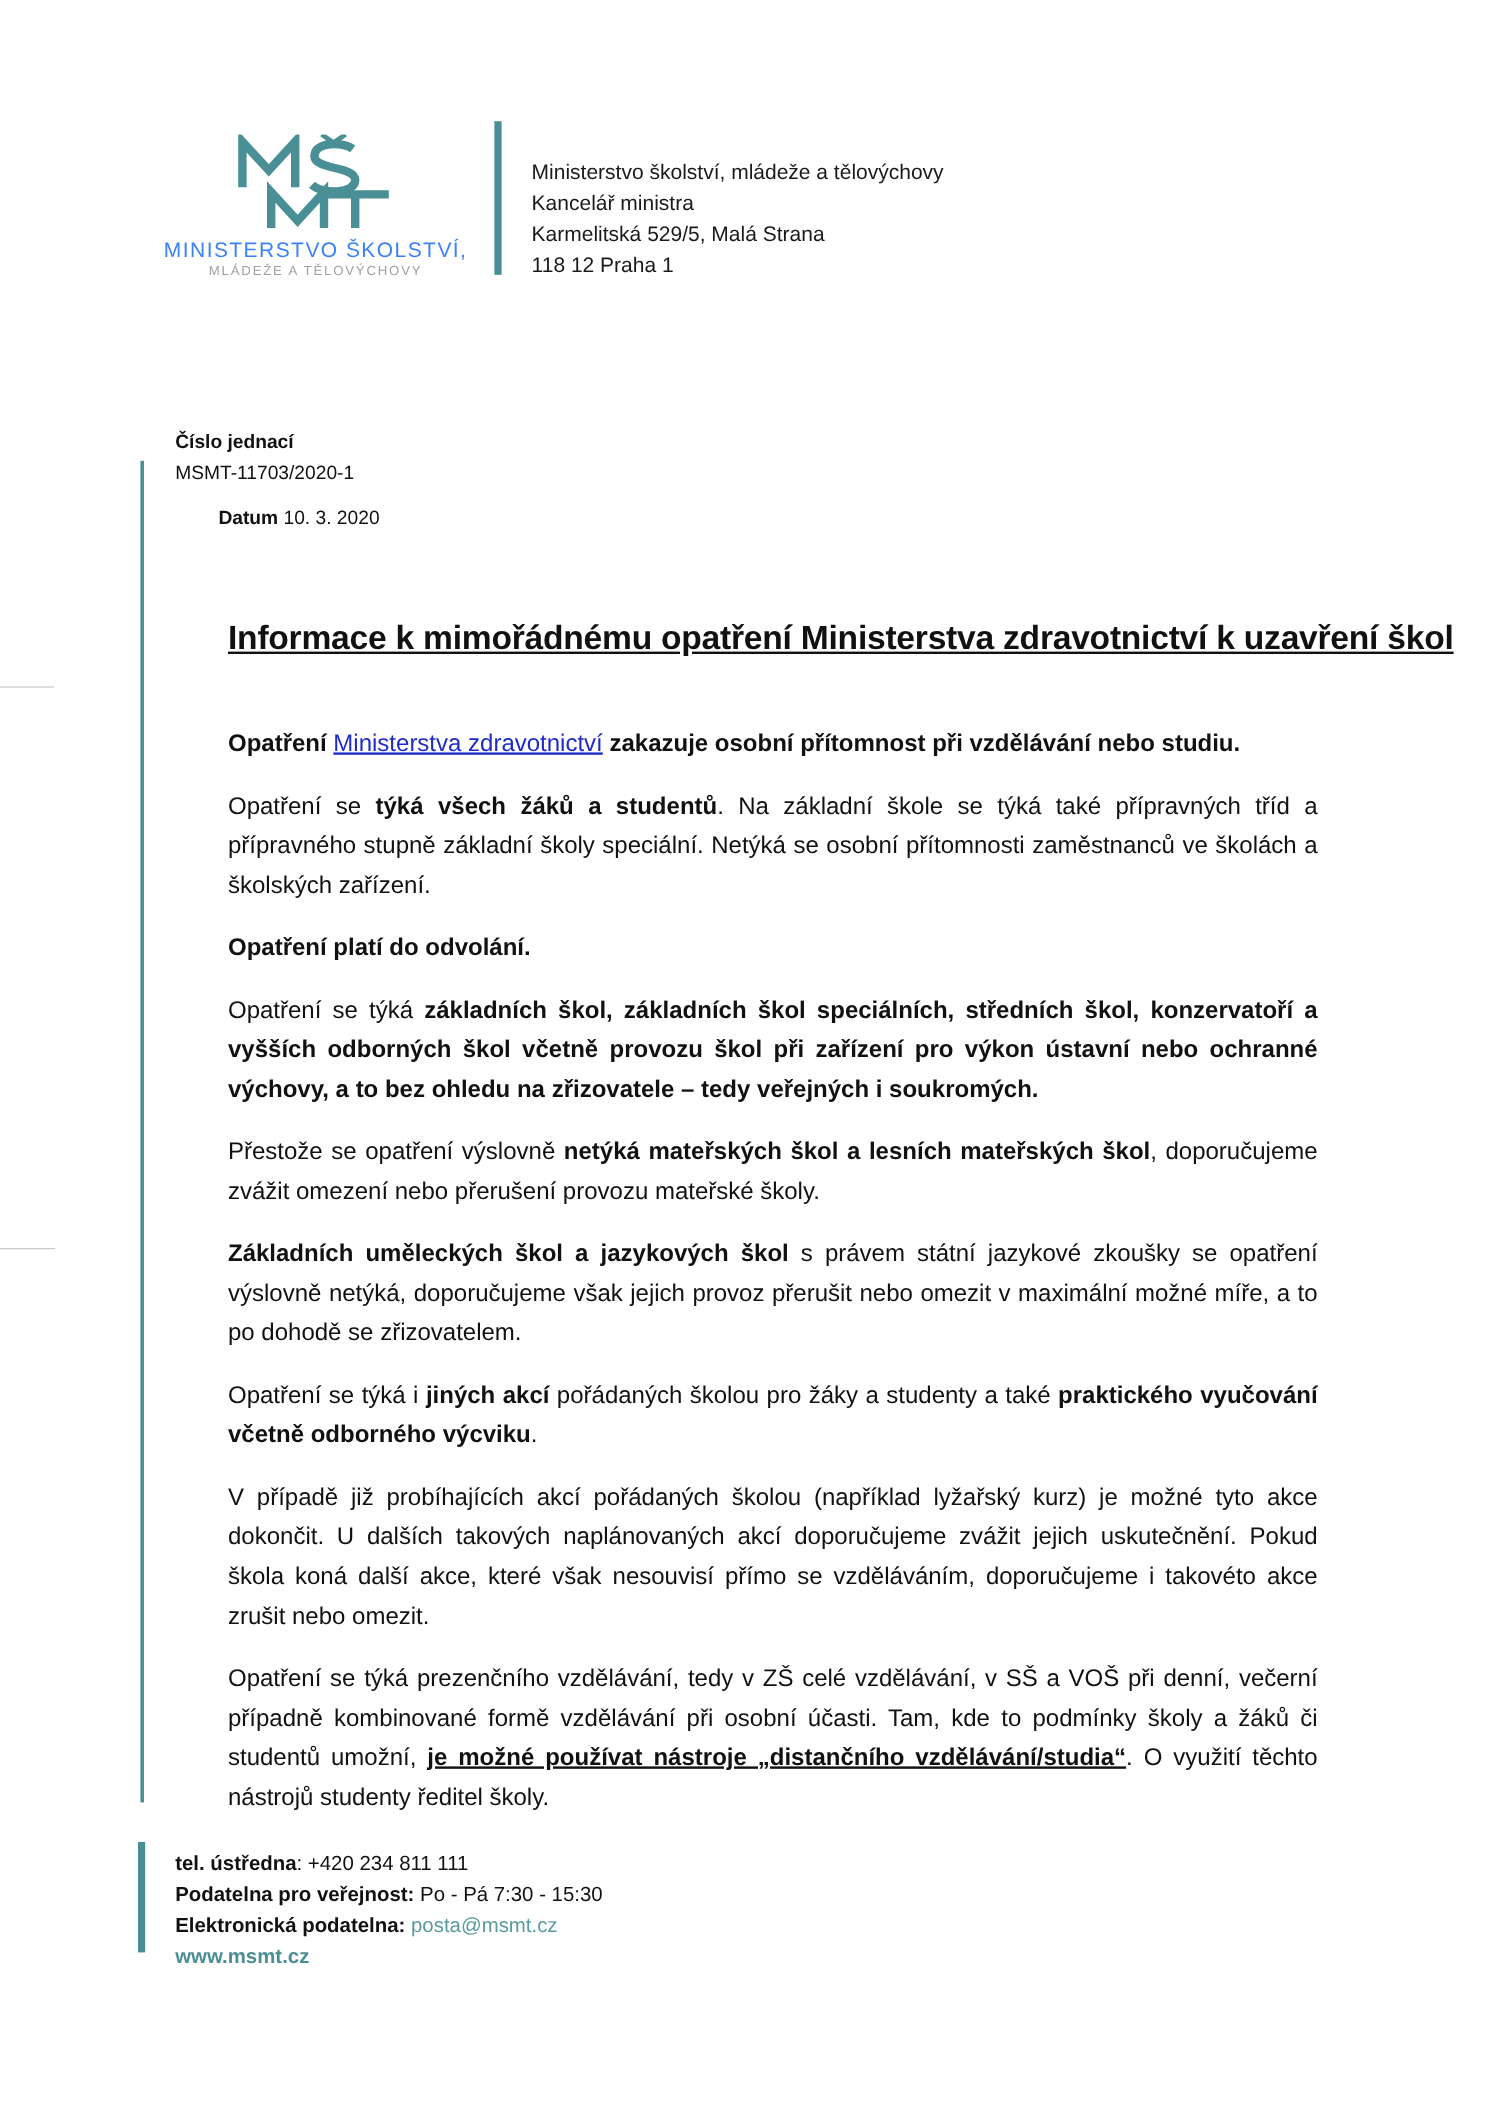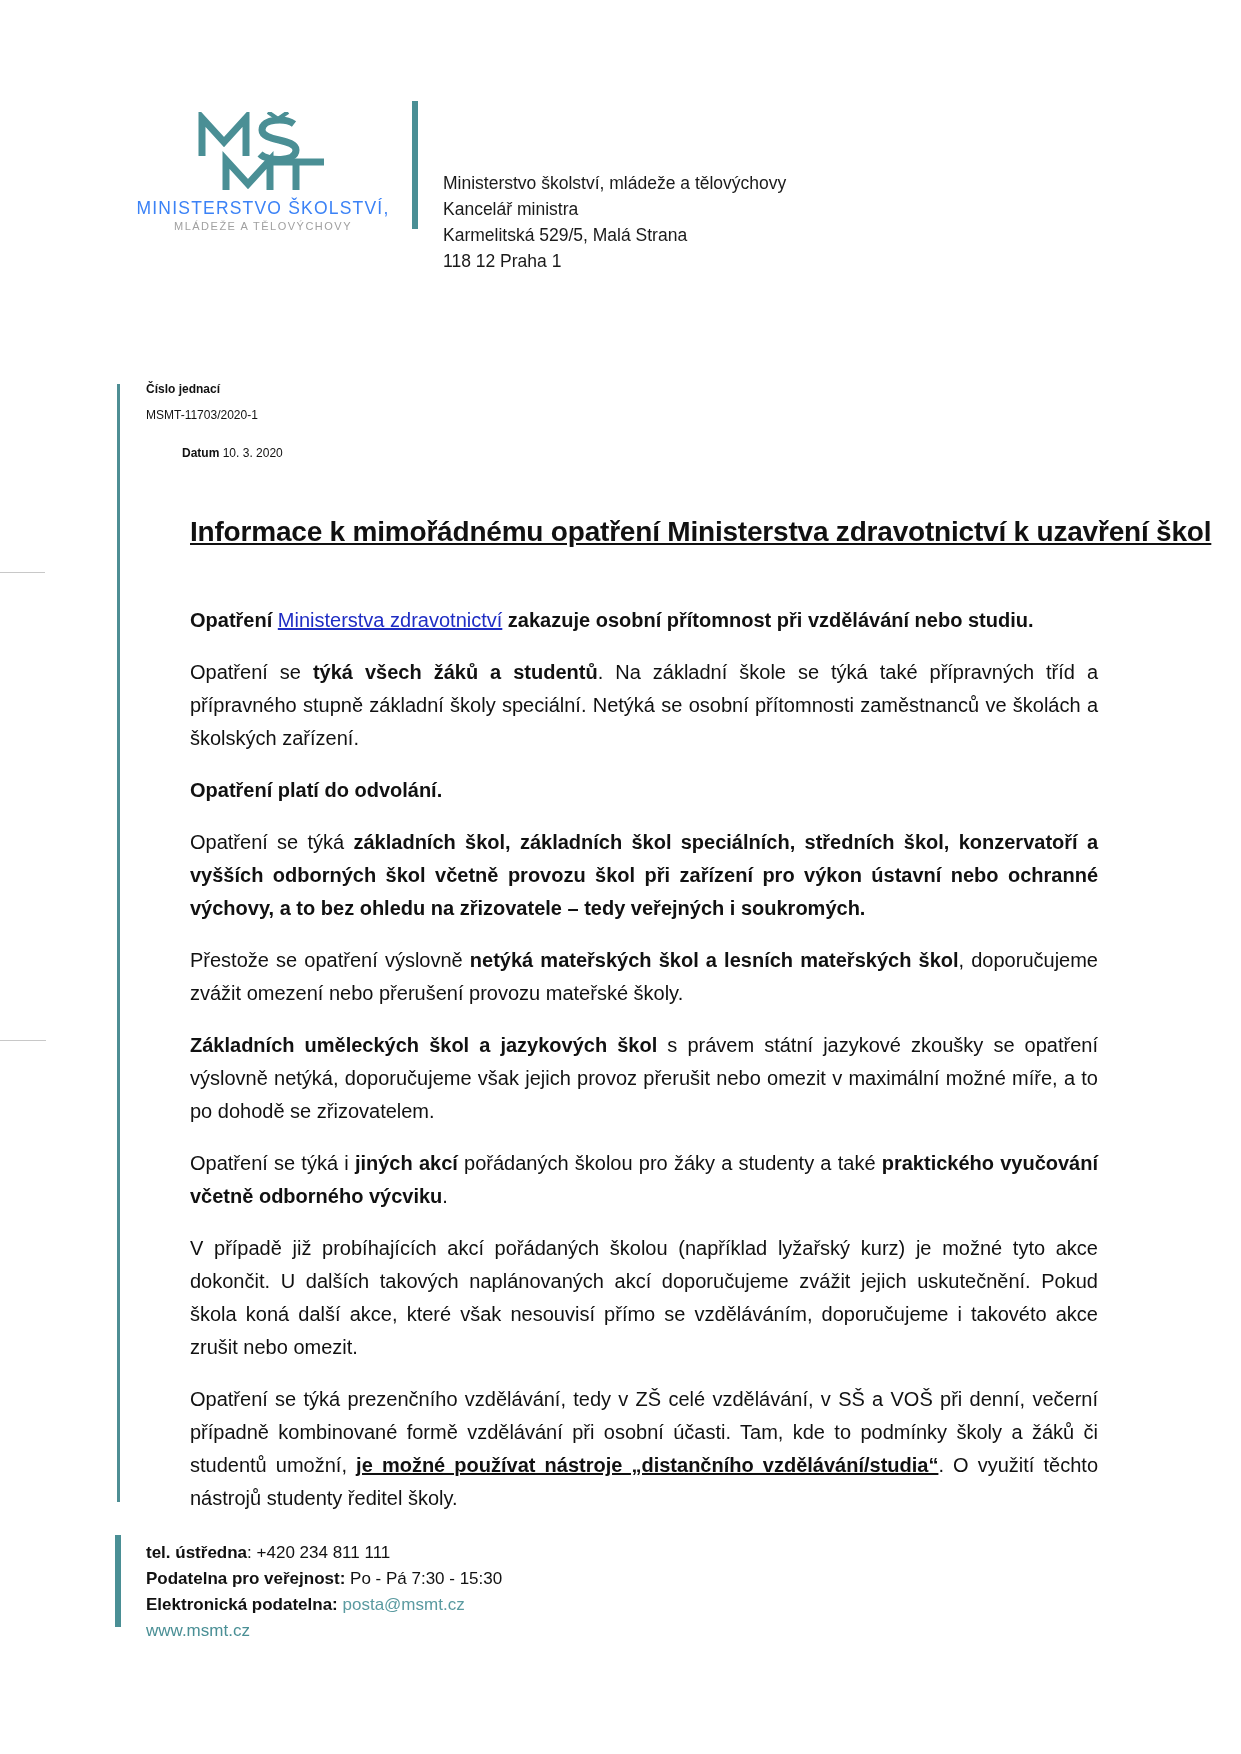--- a/index.html
+++ b/index.html
@@ -9,44 +9,44 @@
 
   
   .logo { left: 128px; top: 112px; width: 270px; height: 130px; }
   .logo-mark { position: absolute; left: 68px; top: 0; width: 130px; height: 80px; }
   .logo-line1 { position: absolute; left: 0; top: 86px; width: 270px; text-align: center;
                 font-size: 17.5px; letter-spacing: 1.2px; color: #3b82f6; white-space: nowrap; }
   .logo-line2 { position: absolute; left: 0; top: 108px; width: 270px; text-align: center;
                 font-size: 11px; letter-spacing: 1.5px; color: #a0a0a0; white-space: nowrap; }
 
   .header-bar { left: 412px; top: 101px; width: 6px; height: 128px; background: #4a8f95; }
-  .address { left: 443px; top: 130px; font-size: 17.5px; line-height: 26px; color: #1a1a1a; margin-top: 40px; }
+  .address { left: 443px; top: 130px; font-size: 17.5px; line-height: 26px; color: #1a1a1a; }
 
   .side-line { left: 117px; top: 384px; width: 3px; height: 1118px; background: #4e8e94; }
   .margin-mark { left: 0; height: 1px; background: #c8c8c8; }
 
-  .refs { left: 146px; top: 376px; font-size: 12px; line-height: 26px; }
+  .refs { left: 146px; top: 356px; font-size: 16px; line-height: 26px; }
   .refs .lbl { font-weight: bold; }
   .refs .datum { margin-top: 12px; margin-left: 36px; }
 
   .title { left: 190px; top: 516px; font-size: 28px; font-weight: bold; text-decoration: underline;
            letter-spacing: -0.2px; white-space: nowrap; }
 
   .body { left: 190px; top: 604px; width: 908px; font-size: 20px; line-height: 33px;
           color: #111; text-align: justify; }
   .body p { margin: 0 0 19px 0; }
   .body b { font-weight: bold; }
   .body a { color: #1f2dc4; text-decoration: underline; }
   .body .u { text-decoration: underline; font-weight: bold; }
 
   .footer-bar { left: 115px; top: 1535px; width: 6px; height: 92px; background: #4a8f95; }
   .footer { left: 146px; top: 1540px; font-size: 17px; line-height: 26px; color: #111; }
   .footer b { font-weight: bold; }
   .footer .email { color: #5a9aa0; }
-  .footer .web { color: #4a8f95; font-weight: normal; }
+  .footer .web { color: #4a8f95; font-weight: bold; }
 </style>
 </head>
 <body>
 
 <div class="abs logo">
   <svg class="logo-mark" viewBox="0 0 130 80">
     <g fill="none" stroke="#4a8f95" stroke-width="7" stroke-linejoin="miter">
 
       <path d="M6 44 L6 6 L28 30 L50 6 L50 44"></path>
 

